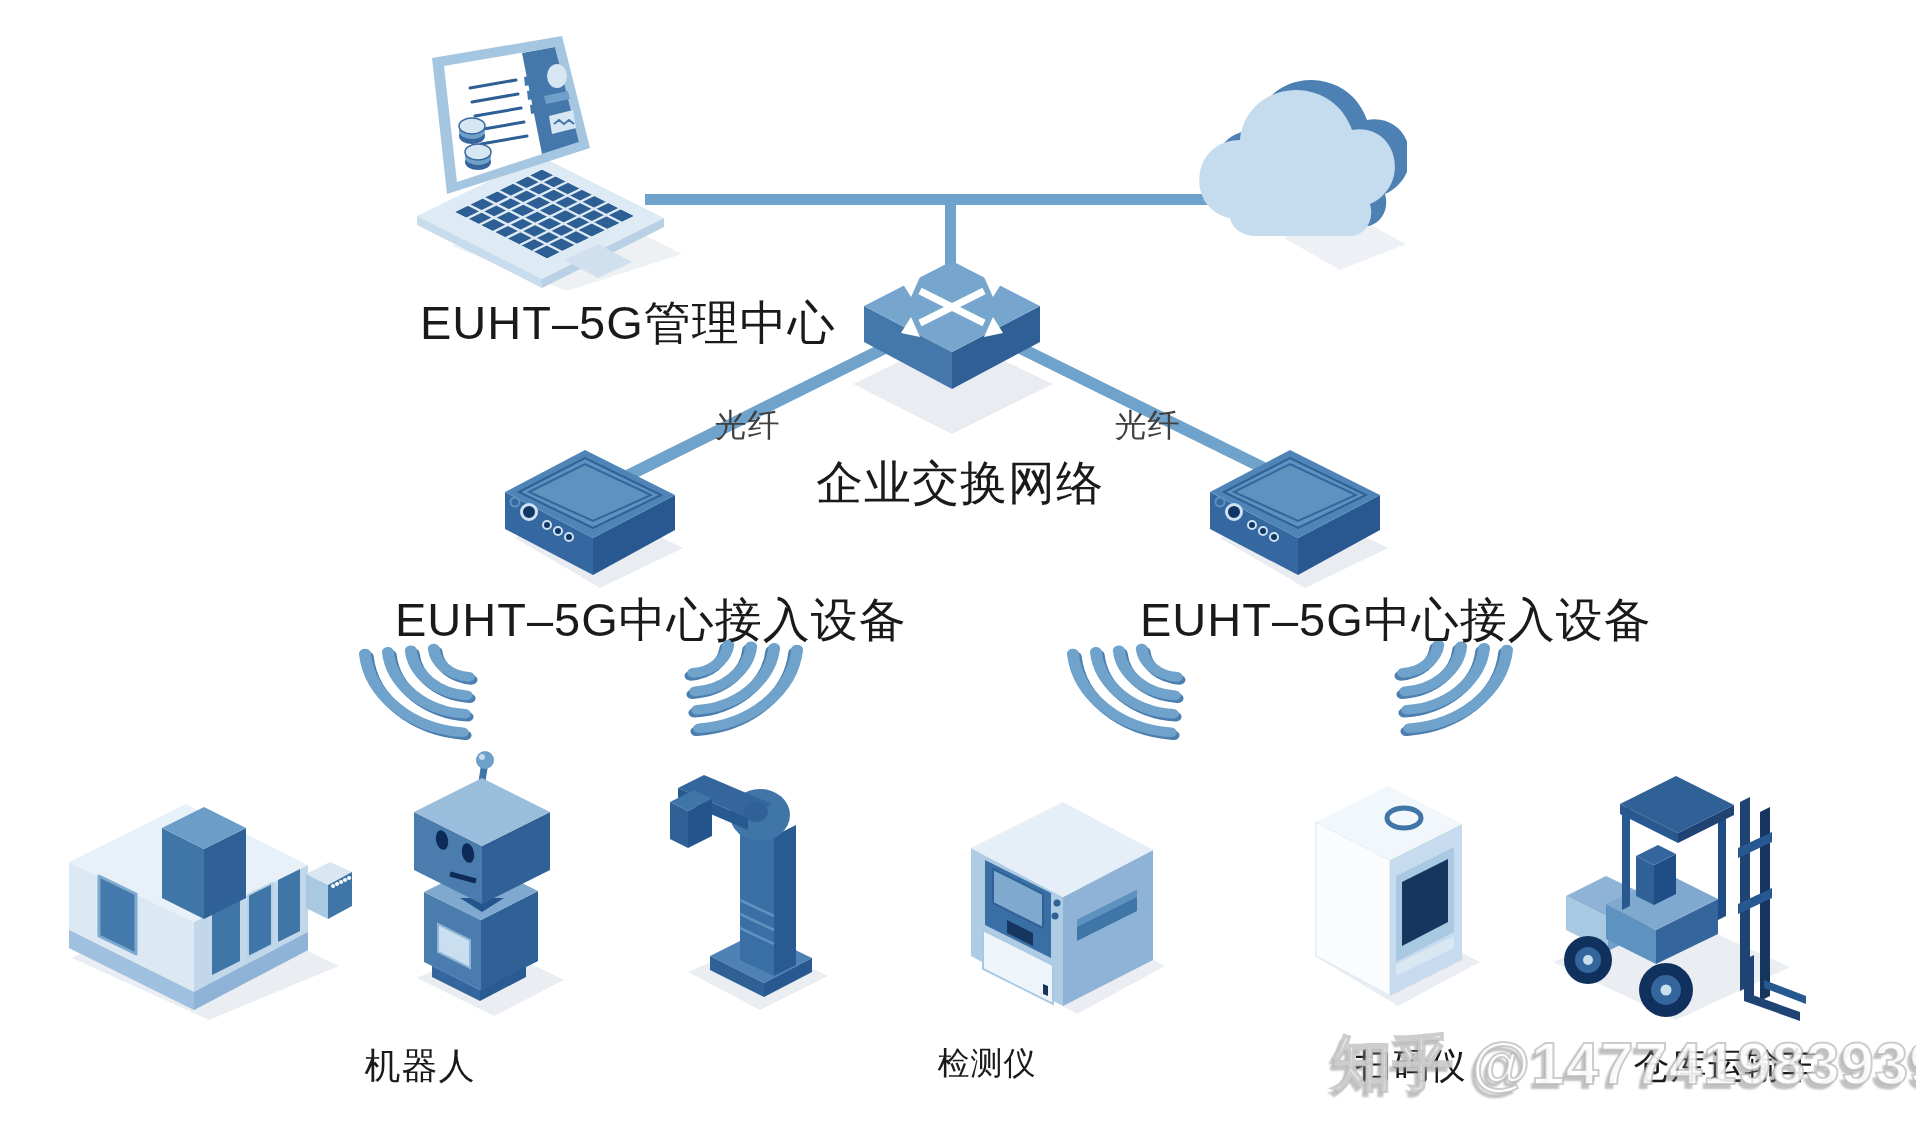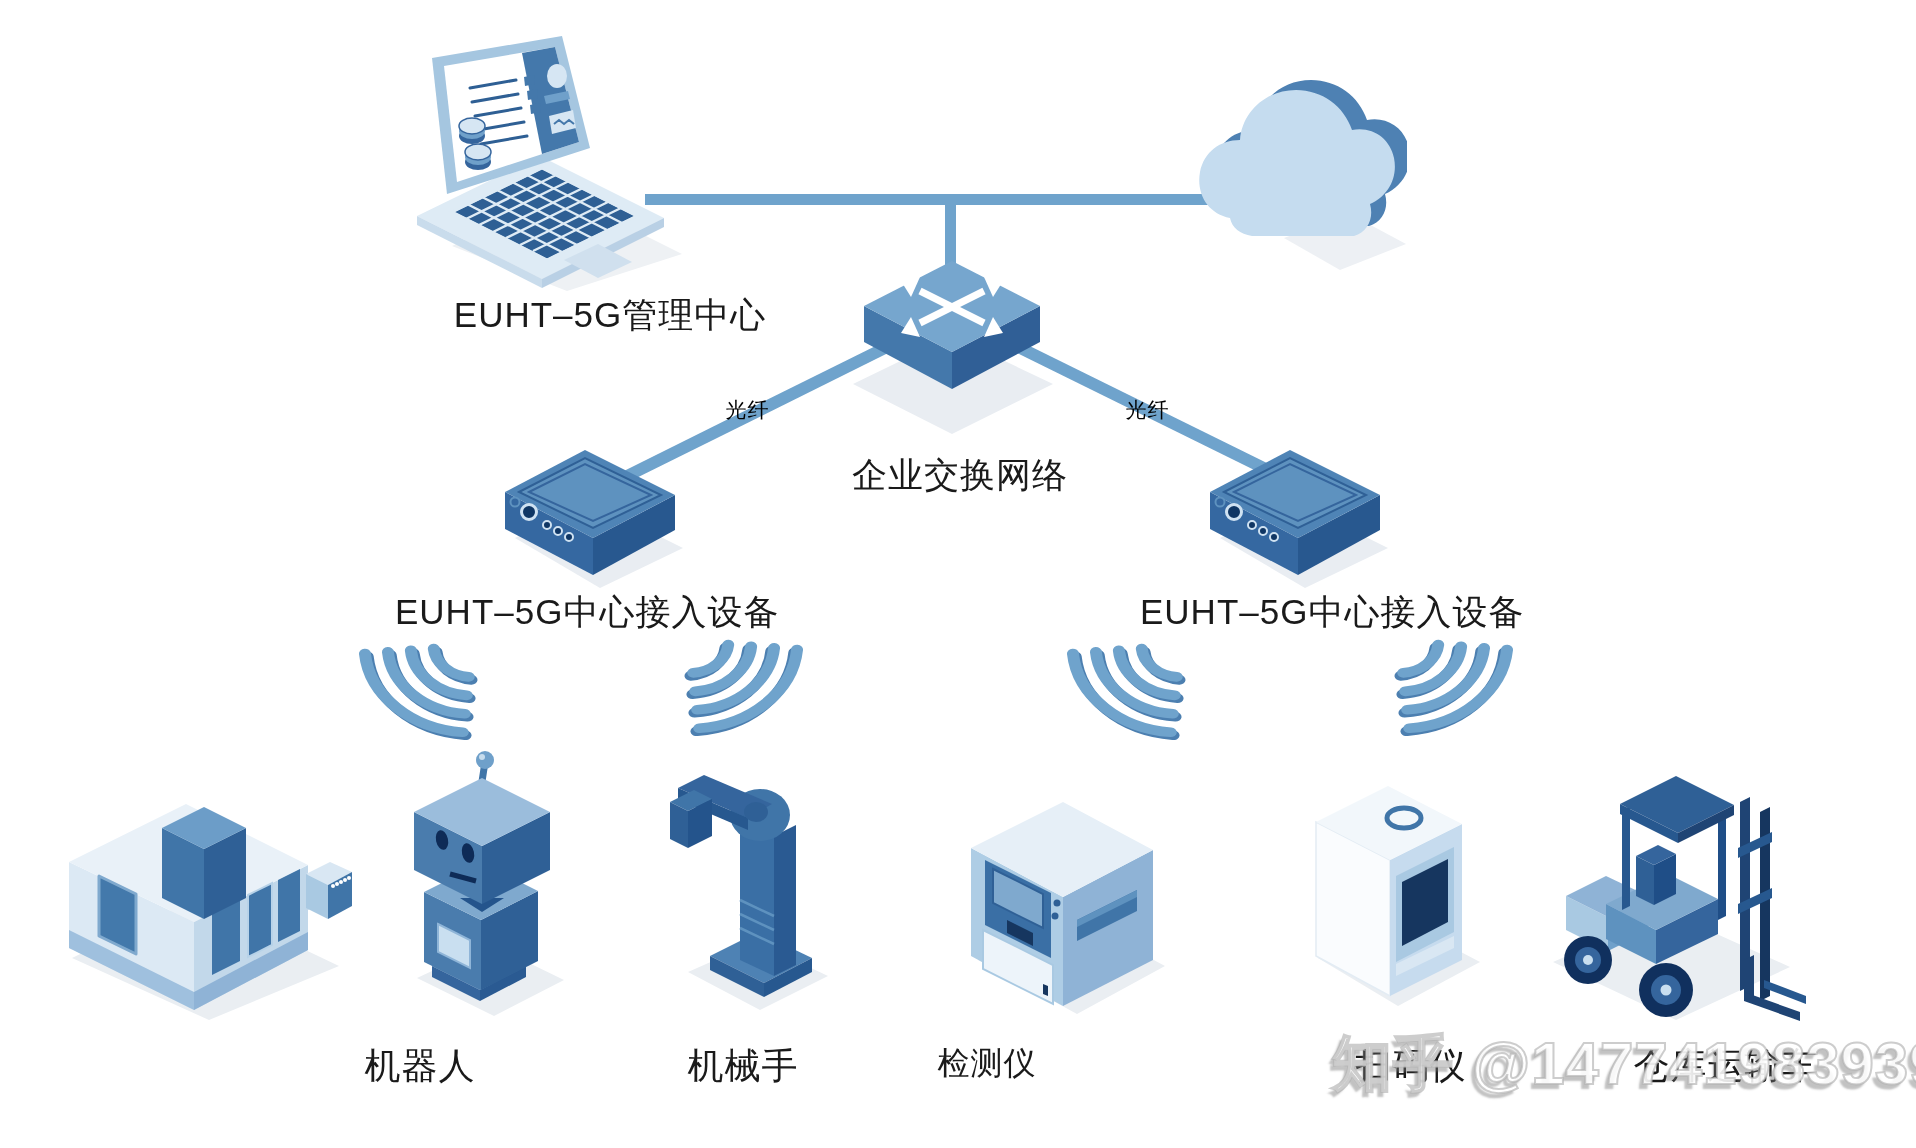--- a/index.html
+++ b/index.html
@@ -1,21 +1,21 @@
 <!DOCTYPE html>
 <html><head>
 <meta charset="utf-8">
 <style>
   html,body{margin:0;padding:0;background:#fff;}
   .canvas{position:relative;width:1916px;height:1148px;background:#ffffff;overflow:hidden;
           font-family:"Liberation Sans","DejaVu Sans",sans-serif;}
   .fig{position:absolute;display:block;}
-  .lbl{position:absolute;font-size:35px;color:#1a1a1a;text-align:center;white-space:nowrap;
+  .lbl{position:absolute;font-size:47px;color:#1a1a1a;text-align:center;white-space:nowrap;
        letter-spacing:1px;}
-  .lbl.fiber{font-size:21px;color:#000000;}
+  .lbl.fiber{font-size:32px;color:#404040;margin-top:8px;}
   .links{position:absolute;left:0;top:0;z-index:1;}
   .z2{z-index:2;}
   .z3{z-index:3;}
   .mirror{transform:scaleX(-1);}
   .watermark{position:absolute;left:1332px;top:1024px;z-index:9;font-size:60px;font-weight:700;
        color:rgba(255,255,255,0.88);-webkit-text-stroke:2px rgba(178,178,178,0.65);
        text-shadow:-4px 5px 2px rgba(120,120,120,0.45);letter-spacing:1px;white-space:nowrap;}
 </style>
 </head>
 <body>
@@ -288,19 +288,18 @@
   </svg>
 
   <div class="lbl z3" style="left:420px;top:292px;width:380px">EUHT–5G管理中心</div>
   <div class="lbl z3" style="left:800px;top:452px;width:320px">企业交换网络</div>
   <div class="lbl fiber z3" style="left:695px;top:396px;width:105px">光纤</div>
   <div class="lbl fiber z3" style="left:1095px;top:396px;width:105px">光纤</div>
   <div class="lbl z3" style="left:395px;top:589px;width:335px">EUHT–5G中心接入设备</div>
   <div class="lbl z3" style="left:1140px;top:589px;width:335px">EUHT–5G中心接入设备</div>
 
   <div class="lbl z3" style="left:310px;top:1042px;width:220px;font-size:36px">机器人</div>
-  <div class="lbl z3" style="left:633px;top:1042px;width:220px;font-size:36px">机械手</div>
   <div class="lbl z3" style="left:877px;top:1042px;width:220px;font-size:32px">检测仪</div>
   <div class="lbl z3" style="left:1301px;top:1042px;width:220px;font-size:36px">扫码仪</div>
   <div class="lbl z3" style="left:1616px;top:1042px;width:220px;font-size:36px">仓库运输车</div>
 
   <div class="watermark">知乎 @147741983939</div>
 </div>
 
 </body></html>

